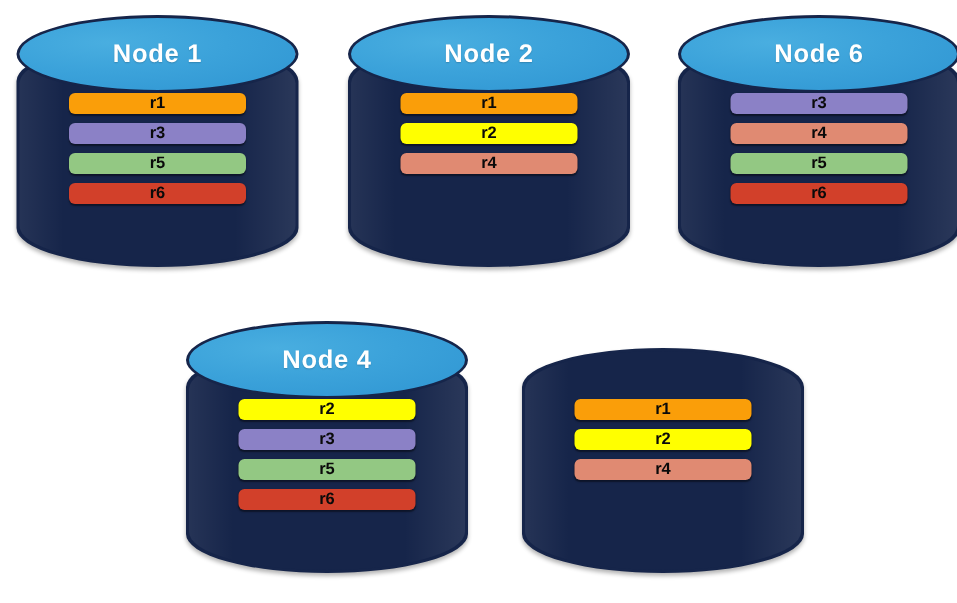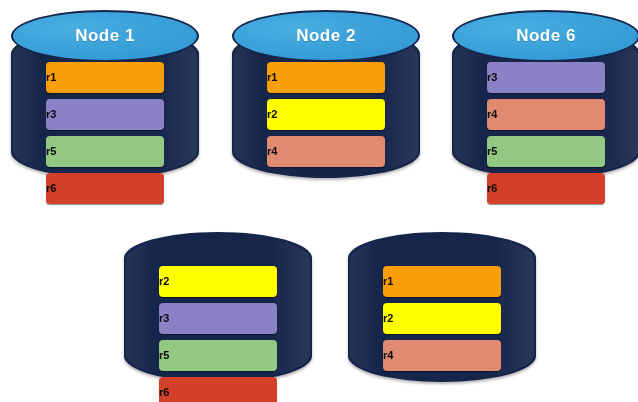--- a/index.html
+++ b/index.html
@@ -94,24 +94,25 @@
     width: 188px;
     z-index: 4;
     display: flex;
     flex-direction: column;
     align-items: center;
     gap: 6px;
   }
 
   .replica-bar {
     width: 118px;
-    height: 31px;
+    height: 14px;
     border-radius: 4px;
     display: flex;
     align-items: center;
+    justify-content: center;
     box-shadow: 0 1px 1px rgba(0,0,0,0.45);
   }
 
   .replica-label {
     font-size: 11px;
     font-weight: bold;
     color: #0a0a0a;
     line-height: 1;
     user-select: none;
   }
@@ -172,20 +173,23 @@
         <div class="replica-bar" style="background: rgb(147, 200, 131);">
           <span class="replica-label" style="color: rgb(10, 10, 10);">r5</span>
         </div>
         <div class="replica-bar" style="background: rgb(210, 64, 42);">
           <span class="replica-label" style="color: rgb(10, 10, 10);">r6</span>
         </div>
       </div>
     </div>
     <div class="node" style="left: 124px; top: 210px;">
       <div class="cyl-body" style="background: rgb(22, 37, 74); border-color: rgb(22, 37, 74);"></div>
+      <div class="cyl-top">
+        <span class="node-title" style="color: rgb(255, 255, 255);">Node 4</span>
+      </div>
       <div class="replica-list">
         <div class="replica-bar" style="background: rgb(255, 255, 0);">
           <span class="replica-label" style="color: rgb(10, 10, 10);">r2</span>
         </div>
         <div class="replica-bar" style="background: rgb(139, 129, 198);">
           <span class="replica-label" style="color: rgb(10, 10, 10);">r3</span>
         </div>
         <div class="replica-bar" style="background: rgb(147, 200, 131);">
           <span class="replica-label" style="color: rgb(10, 10, 10);">r5</span>
         </div>

